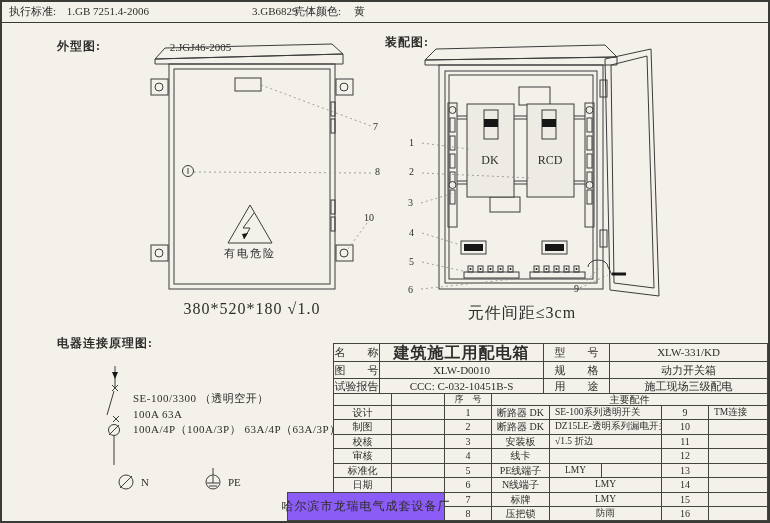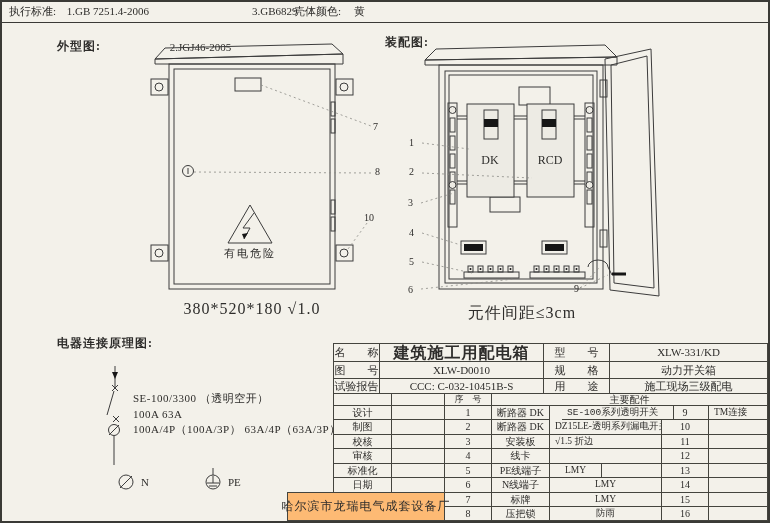--- a/index.html
+++ b/index.html
@@ -24,21 +24,21 @@
   .cell{position:absolute;box-sizing:border-box;border-right:1px solid #44443e;
         border-bottom:1px solid #44443e;display:flex;align-items:center;justify-content:center;
         font-size:10px;line-height:1;white-space:nowrap;overflow:hidden;}
   .cell.left{justify-content:flex-start;padding-left:5px;}
   .cell.bold{font-weight:bold;font-size:16px;letter-spacing:1px;}
   .cell.lbl{font-size:11px;letter-spacing:0px;}
   .cell.spec{font-size:9.5px;}
   .cell.nr{border-right:none;}
   .cell.nb{border-bottom:none;}
   .stamp{position:absolute;left:285px;top:490px;width:158px;height:29px;
-         border:1px solid #44443e;background:#fdba74;box-sizing:border-box;
+         border:1px solid #44443e;background:#8b5cf6;box-sizing:border-box;
          display:flex;align-items:center;justify-content:center;
          font-size:12px;letter-spacing:1px;z-index:6;white-space:nowrap;}
   .schtext{position:absolute;left:131px;top:389px;font-size:11px;line-height:15.6px;
            white-space:nowrap;letter-spacing:0.5px;}
 </style>
 </head>
 <body>
 
 <div class="page">
 
@@ -290,21 +290,21 @@
     <div class="cell" style="left:58px;top:120px;width:53px;height:14px;"></div>
     <div class="cell" style="left:0;top:134px;width:58px;height:15px;">日期</div>
     <div class="cell" style="left:58px;top:134px;width:53px;height:15px;"></div>
     <div class="cell" style="left:0;top:149px;width:58px;height:14px;"></div>
     <div class="cell" style="left:58px;top:149px;width:53px;height:14px;"></div>
     <div class="cell nb" style="left:0;top:163px;width:58px;height:13px;"></div>
     <div class="cell nb" style="left:58px;top:163px;width:53px;height:13px;"></div>
 
     <div class="cell" style="left:111px;top:62px;width:47px;height:14px;">1</div>
     <div class="cell" style="left:158px;top:62px;width:58px;height:14px;">断路器 DK</div>
-    <div class="cell spec left" style="left:228px;top:62px;width:112px;height:14px;font-family:Liberation Mono, monospace;">SE-100系列透明开关</div>
+    <div class="cell spec left" style="left:216px;top:62px;width:112px;height:14px;">SE-100系列透明开关</div>
     <div class="cell" style="left:328px;top:62px;width:47px;height:14px;">9</div>
     <div class="cell spec left nr" style="left:375px;top:62px;width:58px;height:14px;">TM连接</div>
 
     <div class="cell" style="left:111px;top:76px;width:47px;height:15px;">2</div>
     <div class="cell" style="left:158px;top:76px;width:58px;height:15px;">断路器 DK</div>
     <div class="cell spec left" style="left:216px;top:76px;width:112px;height:15px;">DZ15LE-透明系列漏电开关</div>
     <div class="cell" style="left:328px;top:76px;width:47px;height:15px;">10</div>
     <div class="cell spec left nr" style="left:375px;top:76px;width:58px;height:15px;"></div>
 
     <div class="cell" style="left:111px;top:91px;width:47px;height:14px;">3</div>

